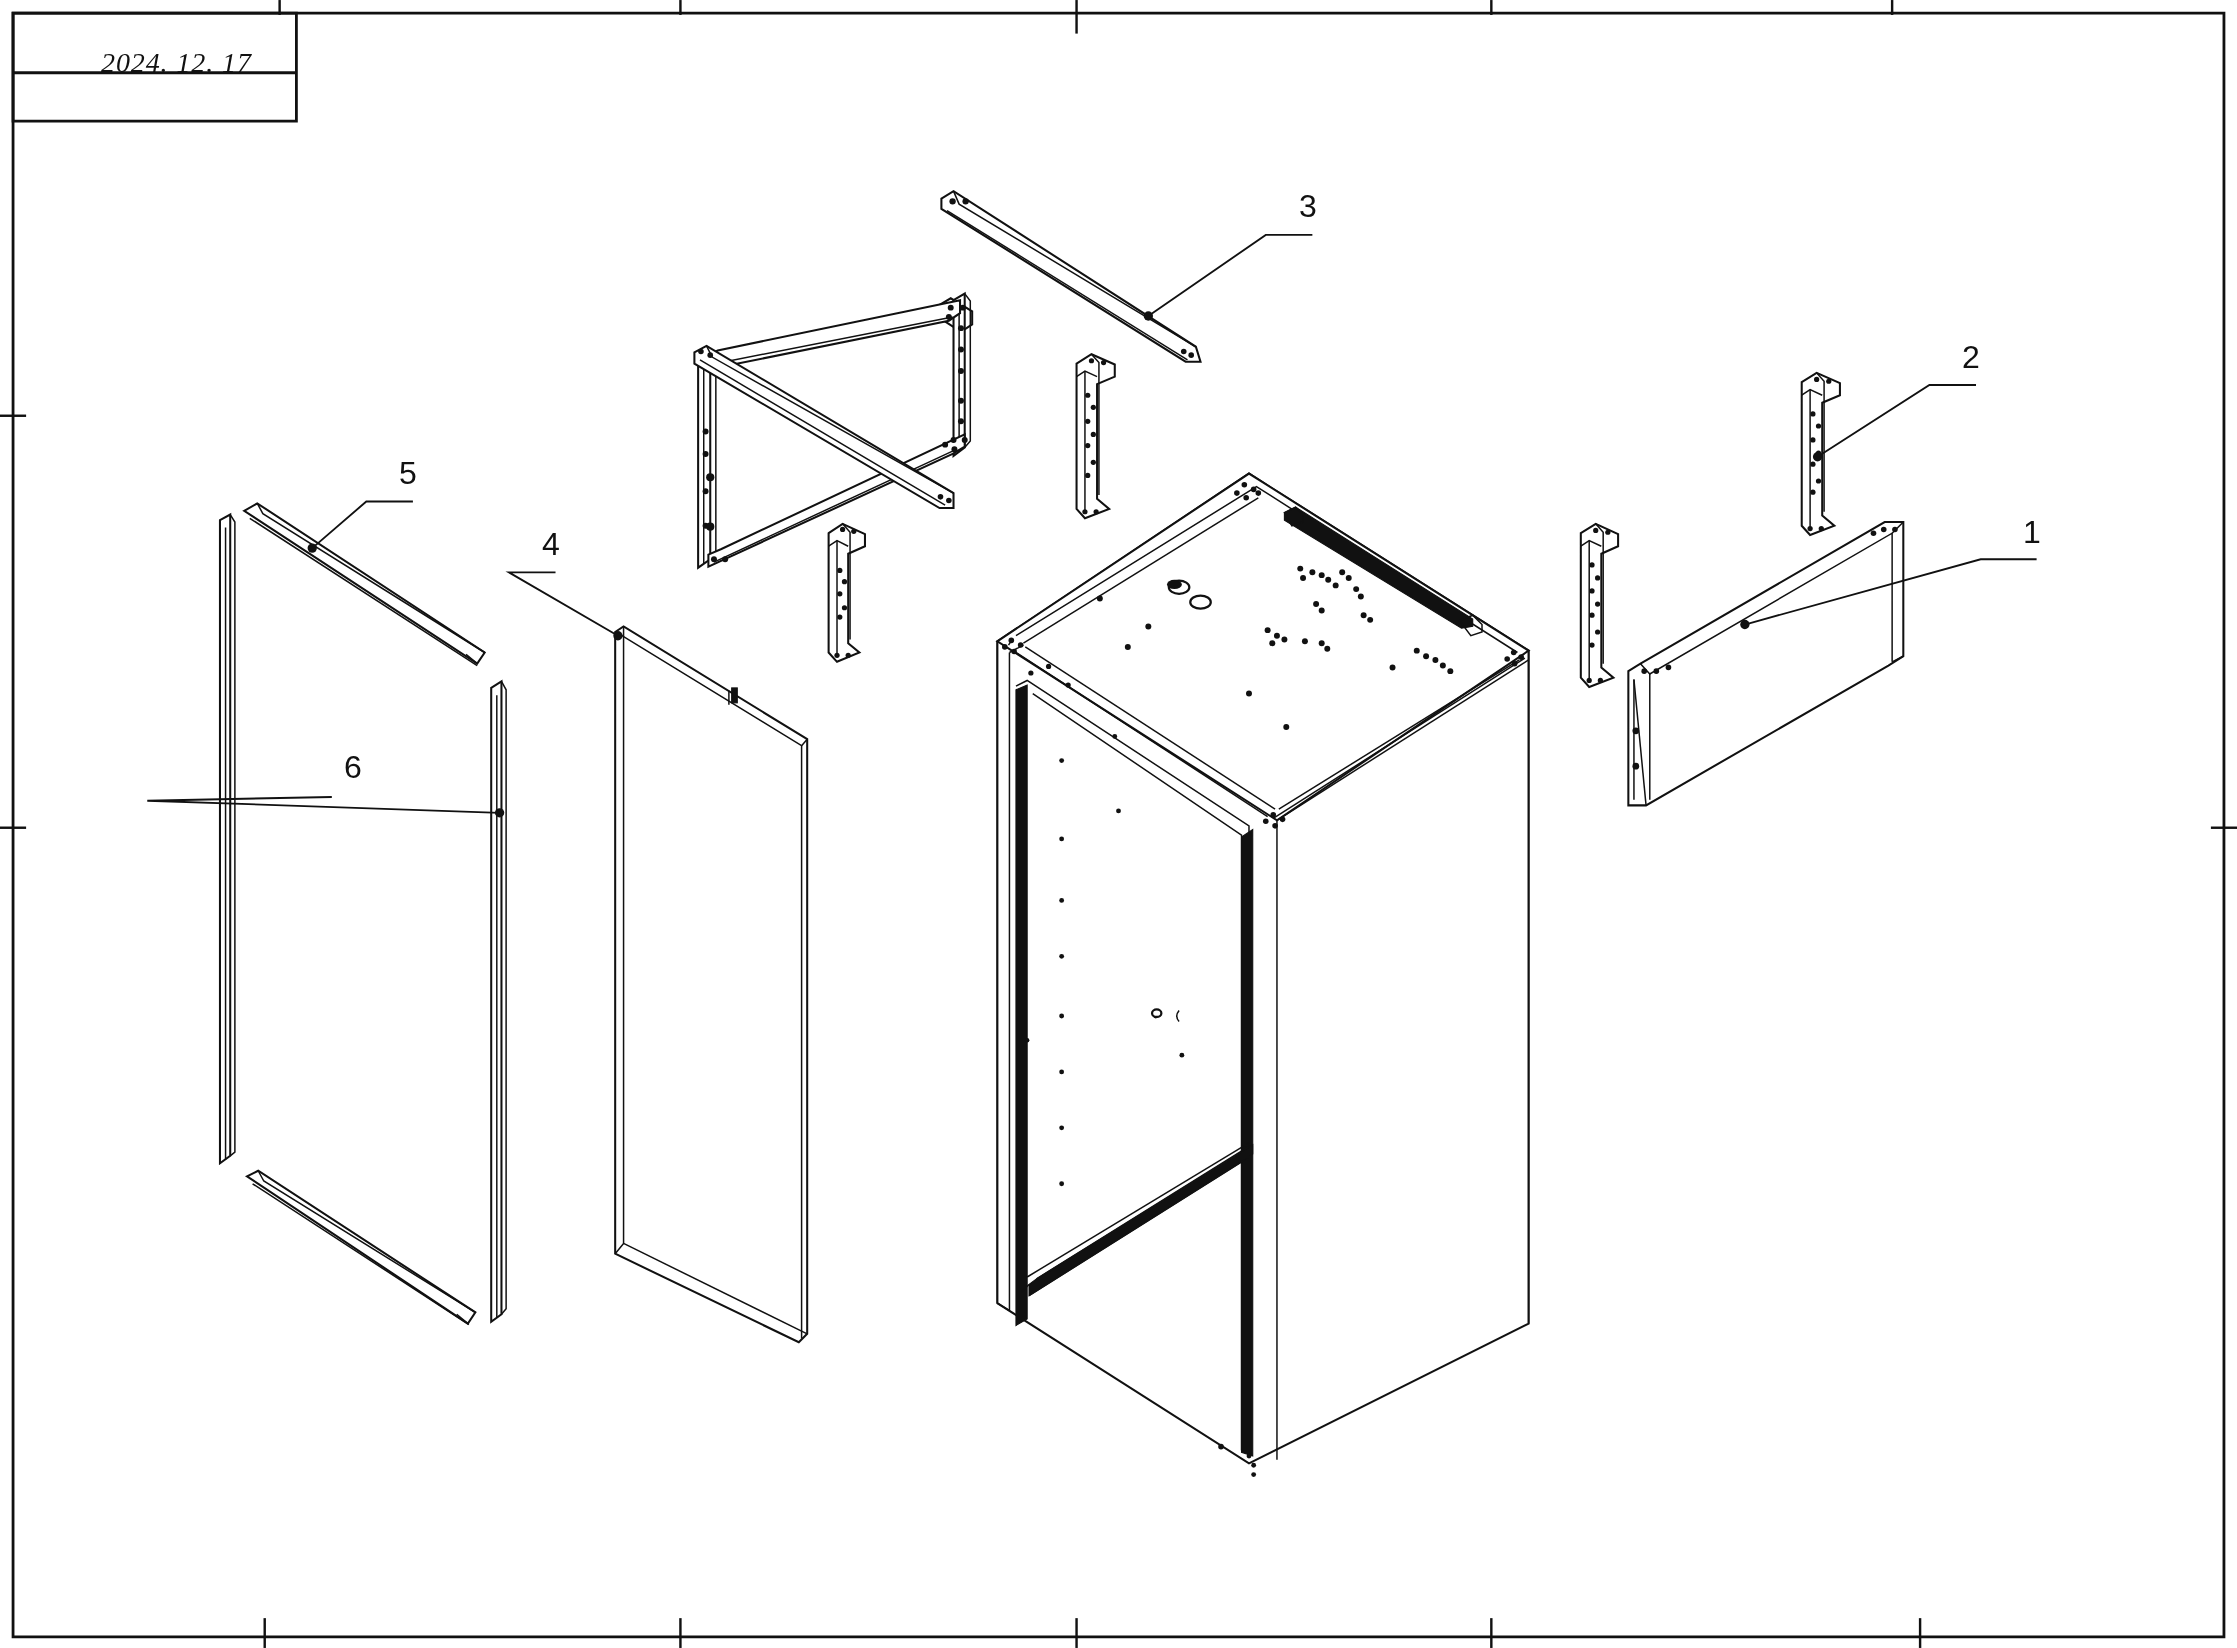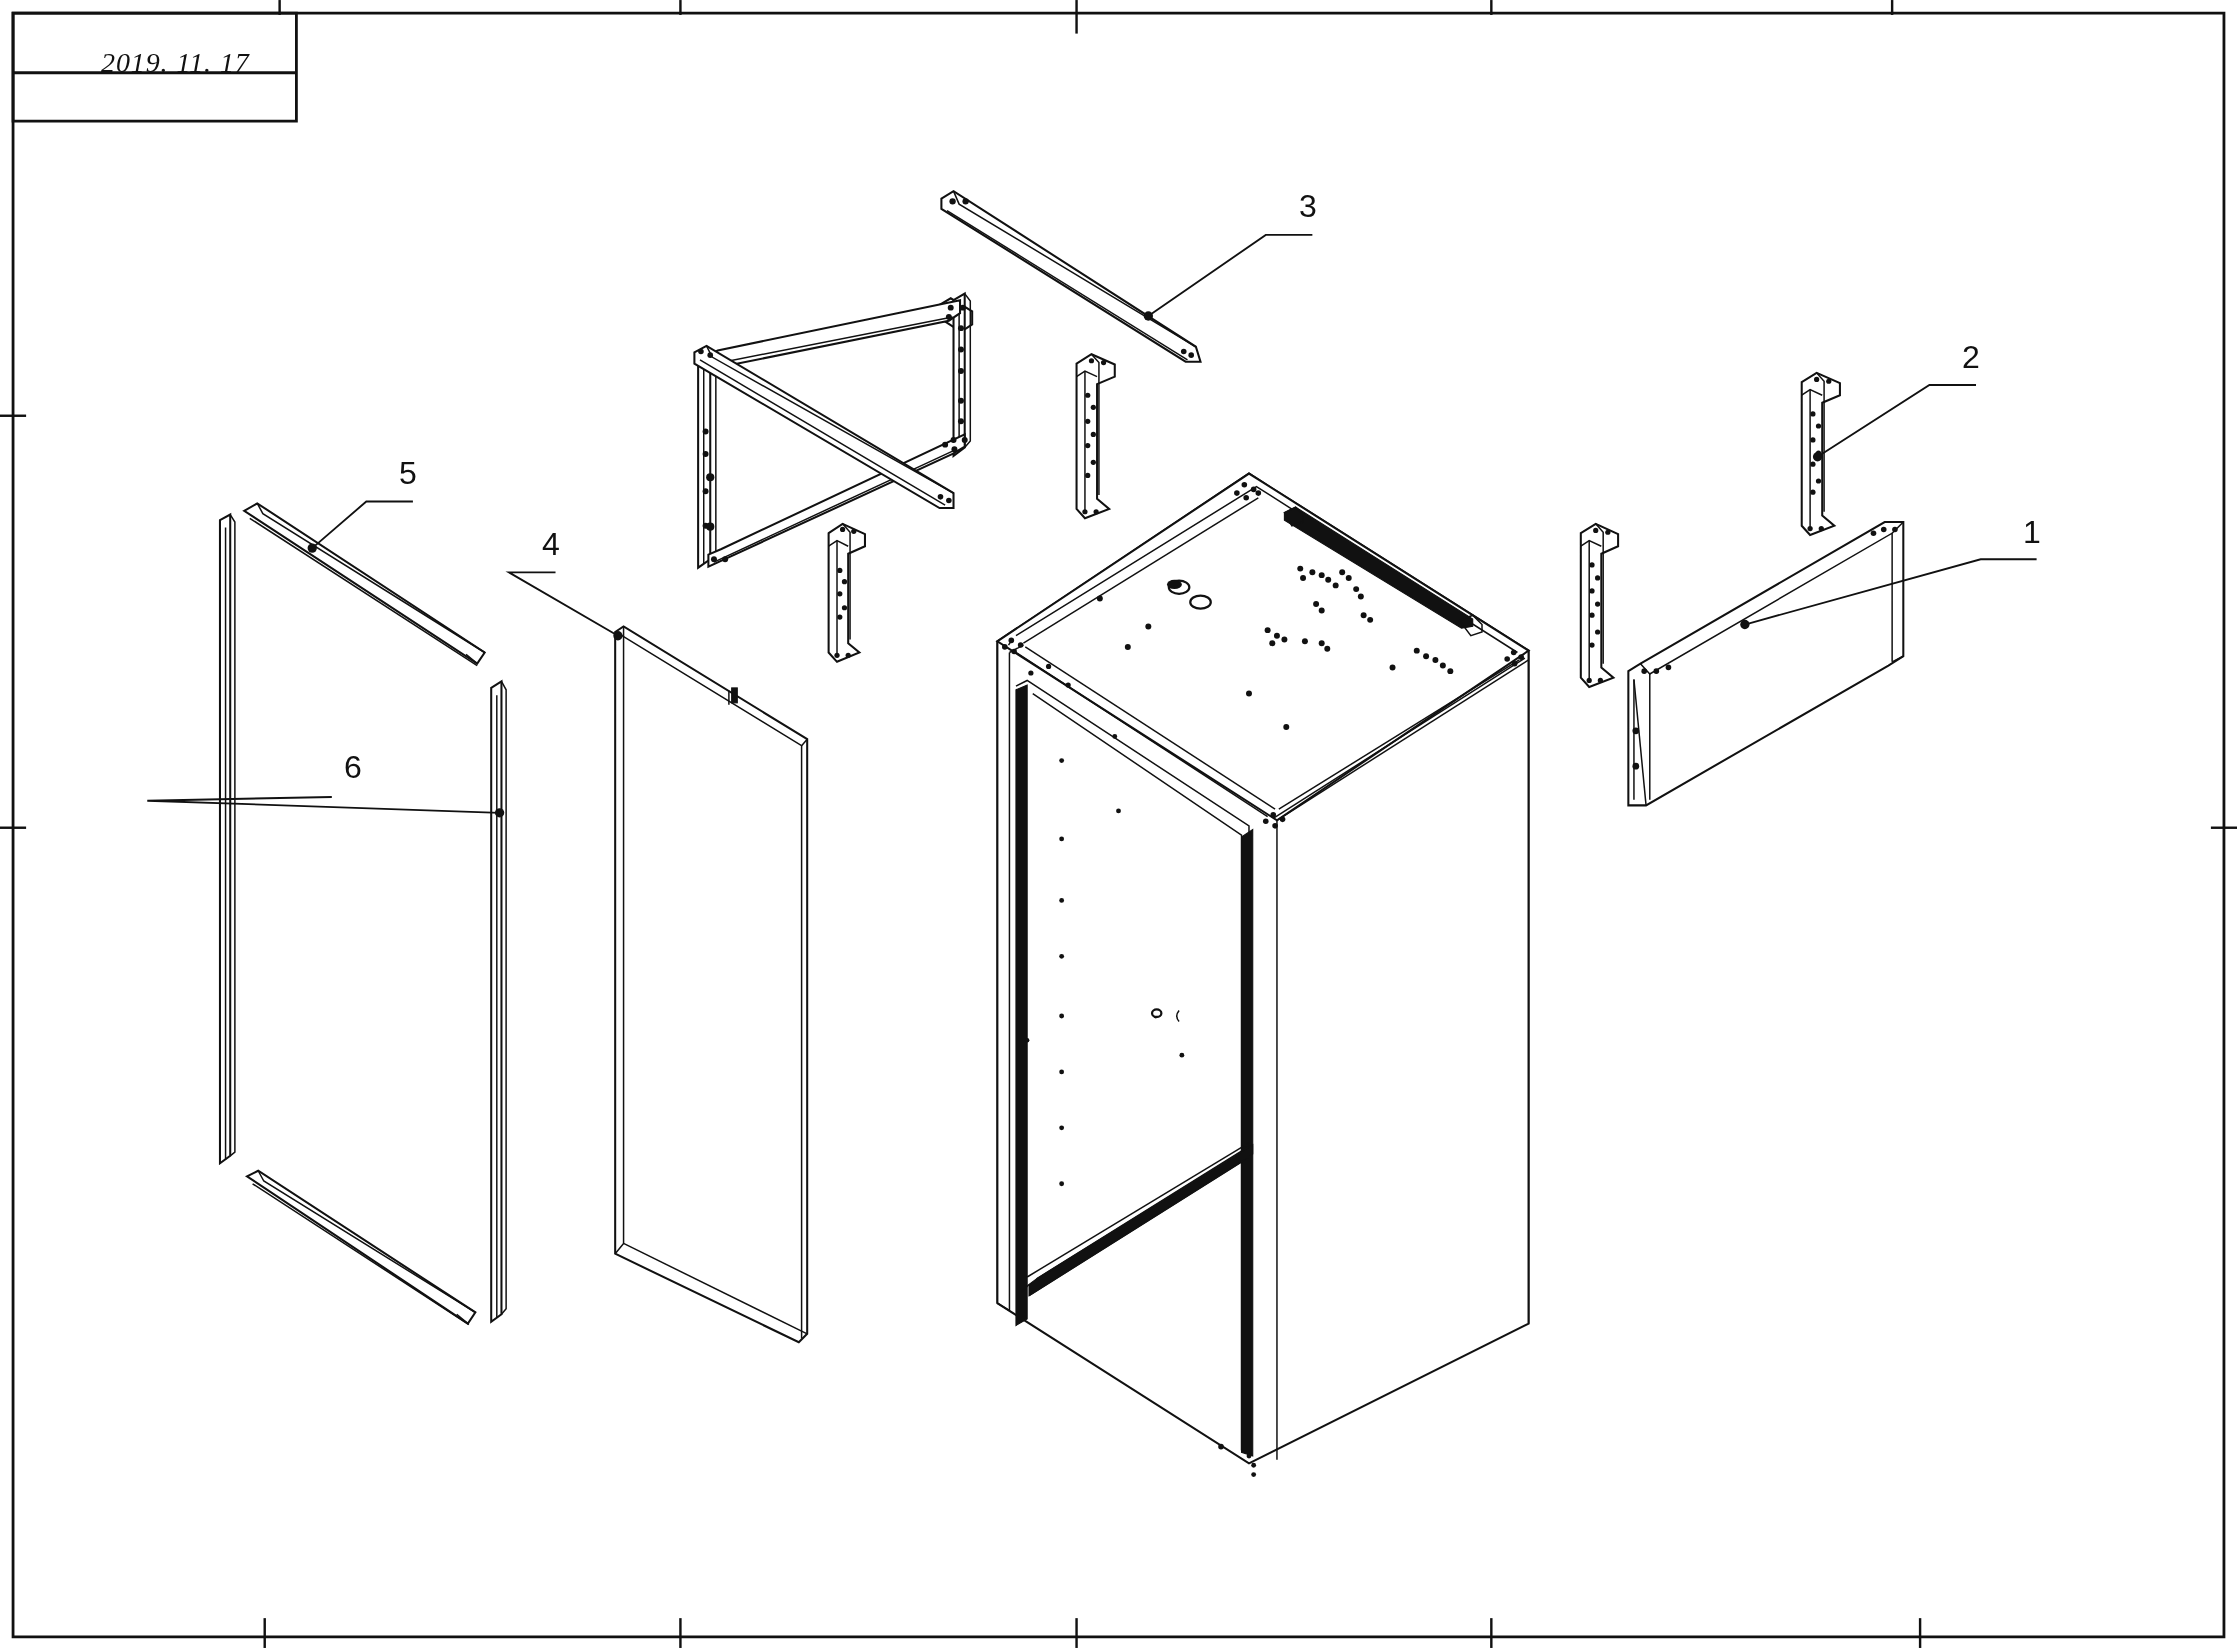--- a/index.html
+++ b/index.html
@@ -395,21 +395,21 @@
 
       <path class="lead" d="M 443 538 L 393 538 L 335 588"></path>
       <circle class="dot" cx="335" cy="588" r="5"></circle>
 
       <path class="lead" d="M 356 855 L 158 859 L 536 872"></path>
       <circle class="dot" cx="536" cy="872" r="5"></circle>
     </g>
 
   </svg>
 
-  <div class="datetext" style="left:101px; top:47px;">2019. 11. 17</div>
+  <div class="datetext" style="left:101px; top:47px;">2024. 12. 17</div>
 
   <div class="lbl" style="left:2023px; top:516px;">1</div>
 
   <div class="lbl" style="left:1962px; top:341px;">2</div>
 
   <div class="lbl" style="left:1299px; top:190px;">3</div>
 
   <div class="lbl" style="left:542px; top:528px;">4</div>
 
   <div class="lbl" style="left:399px; top:457px;">5</div>

